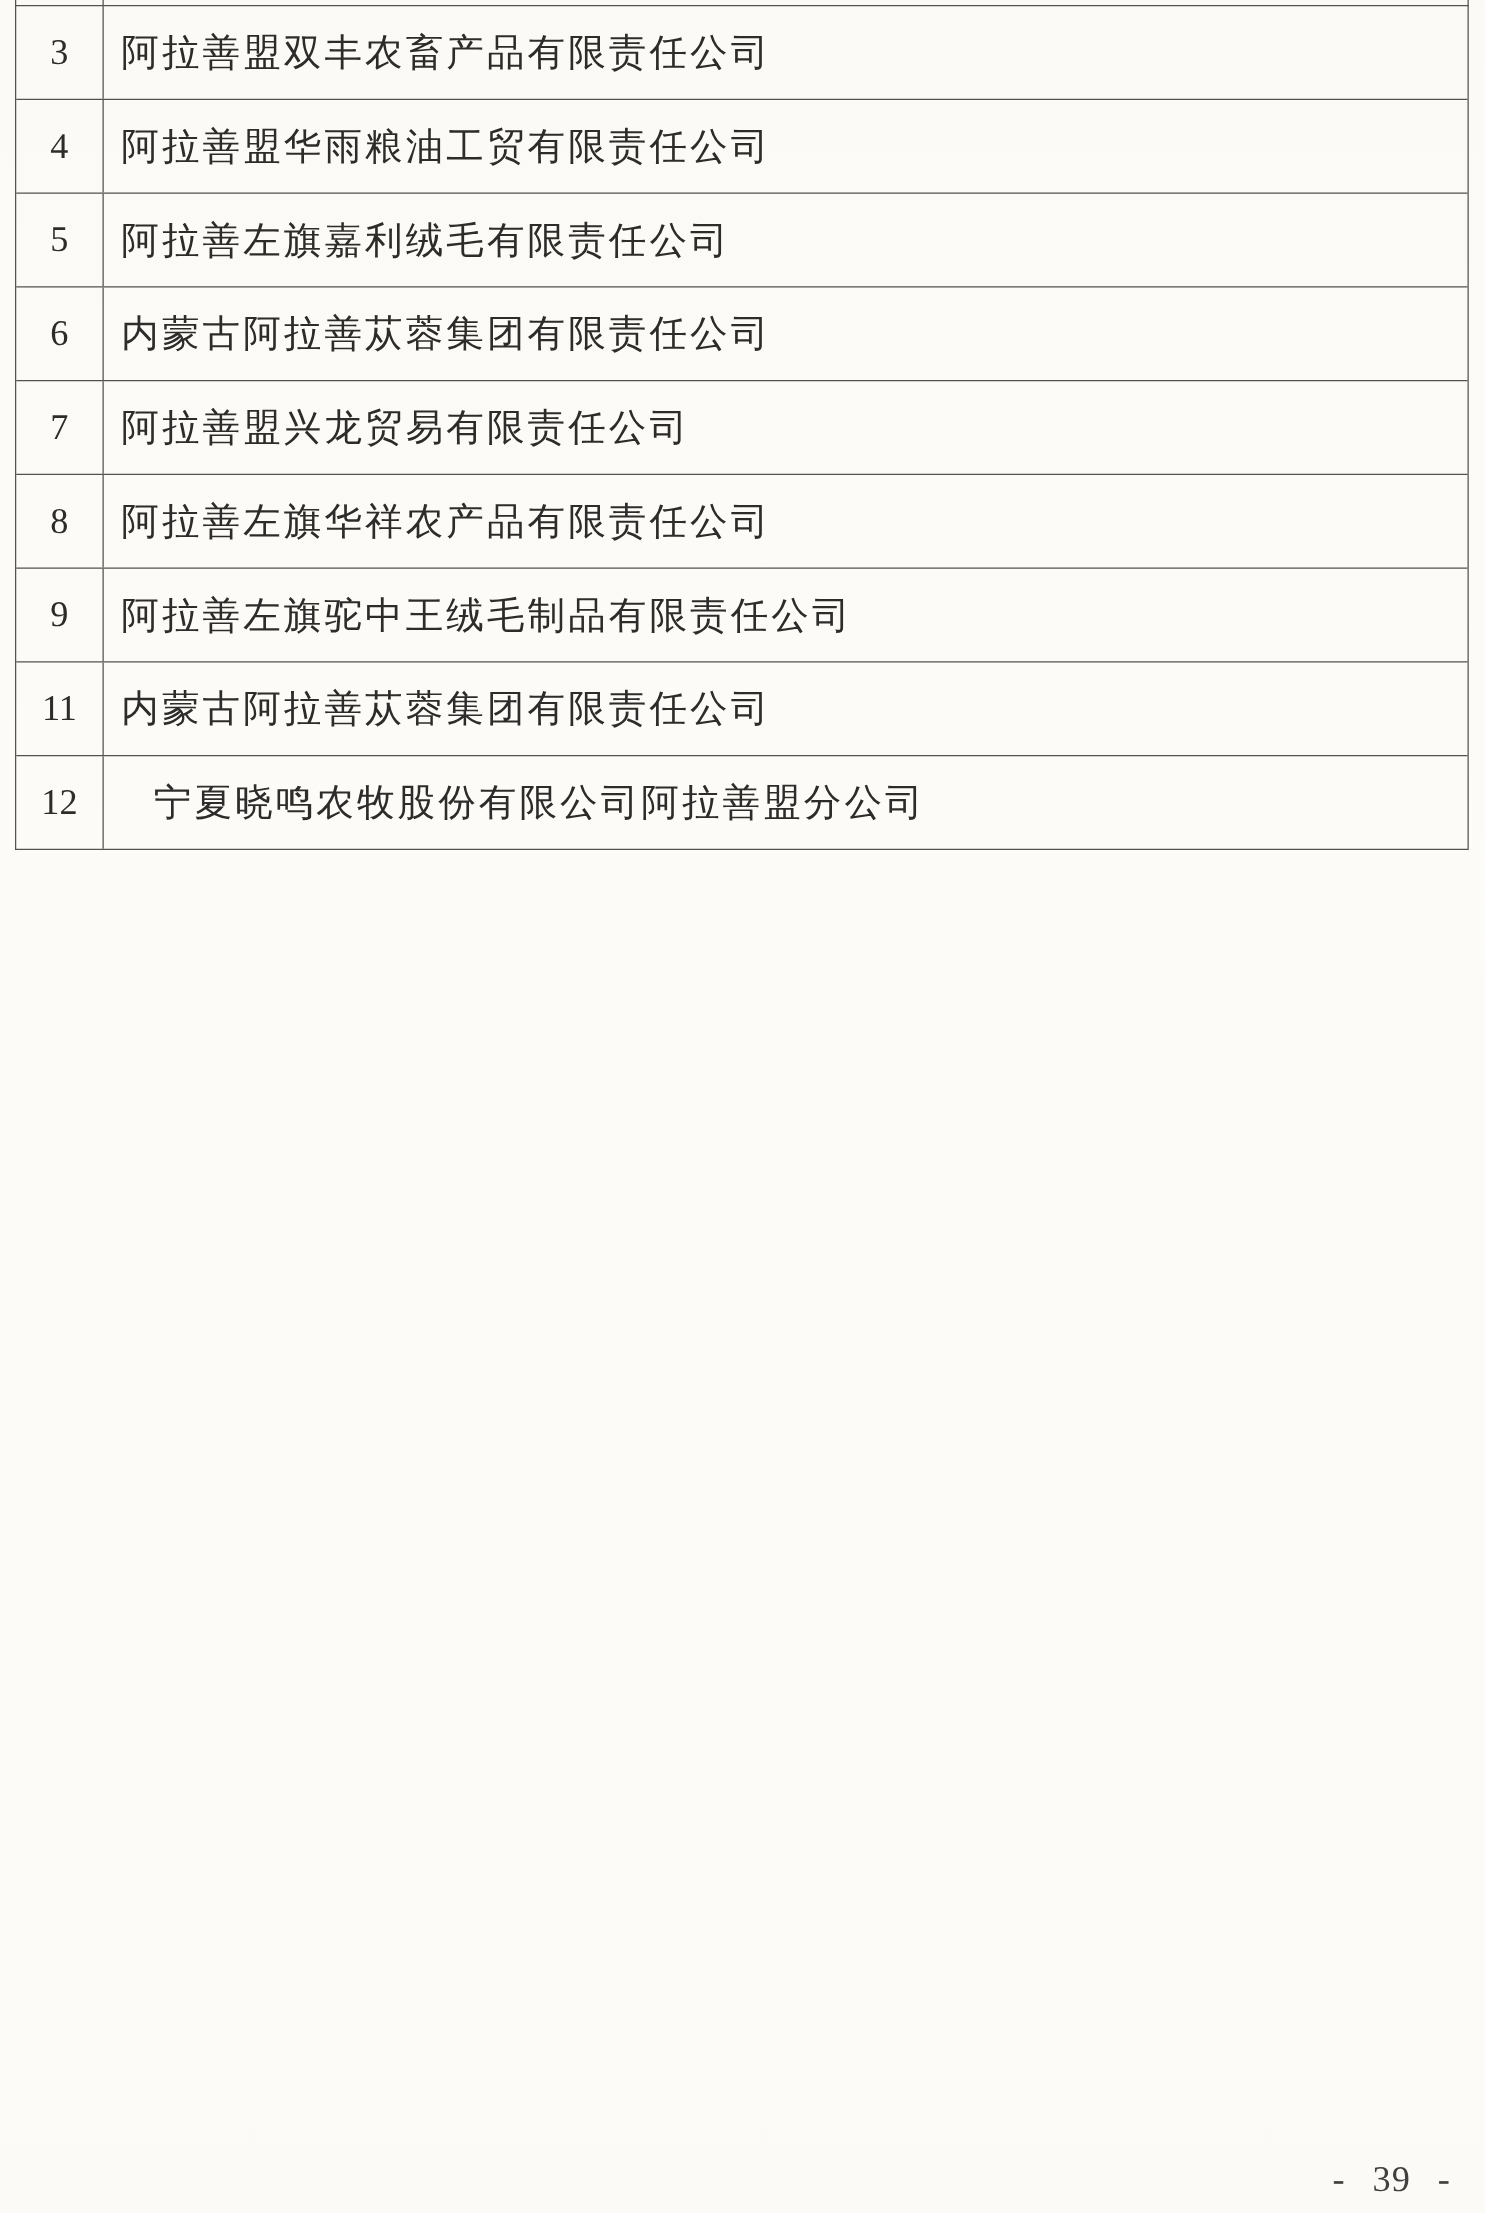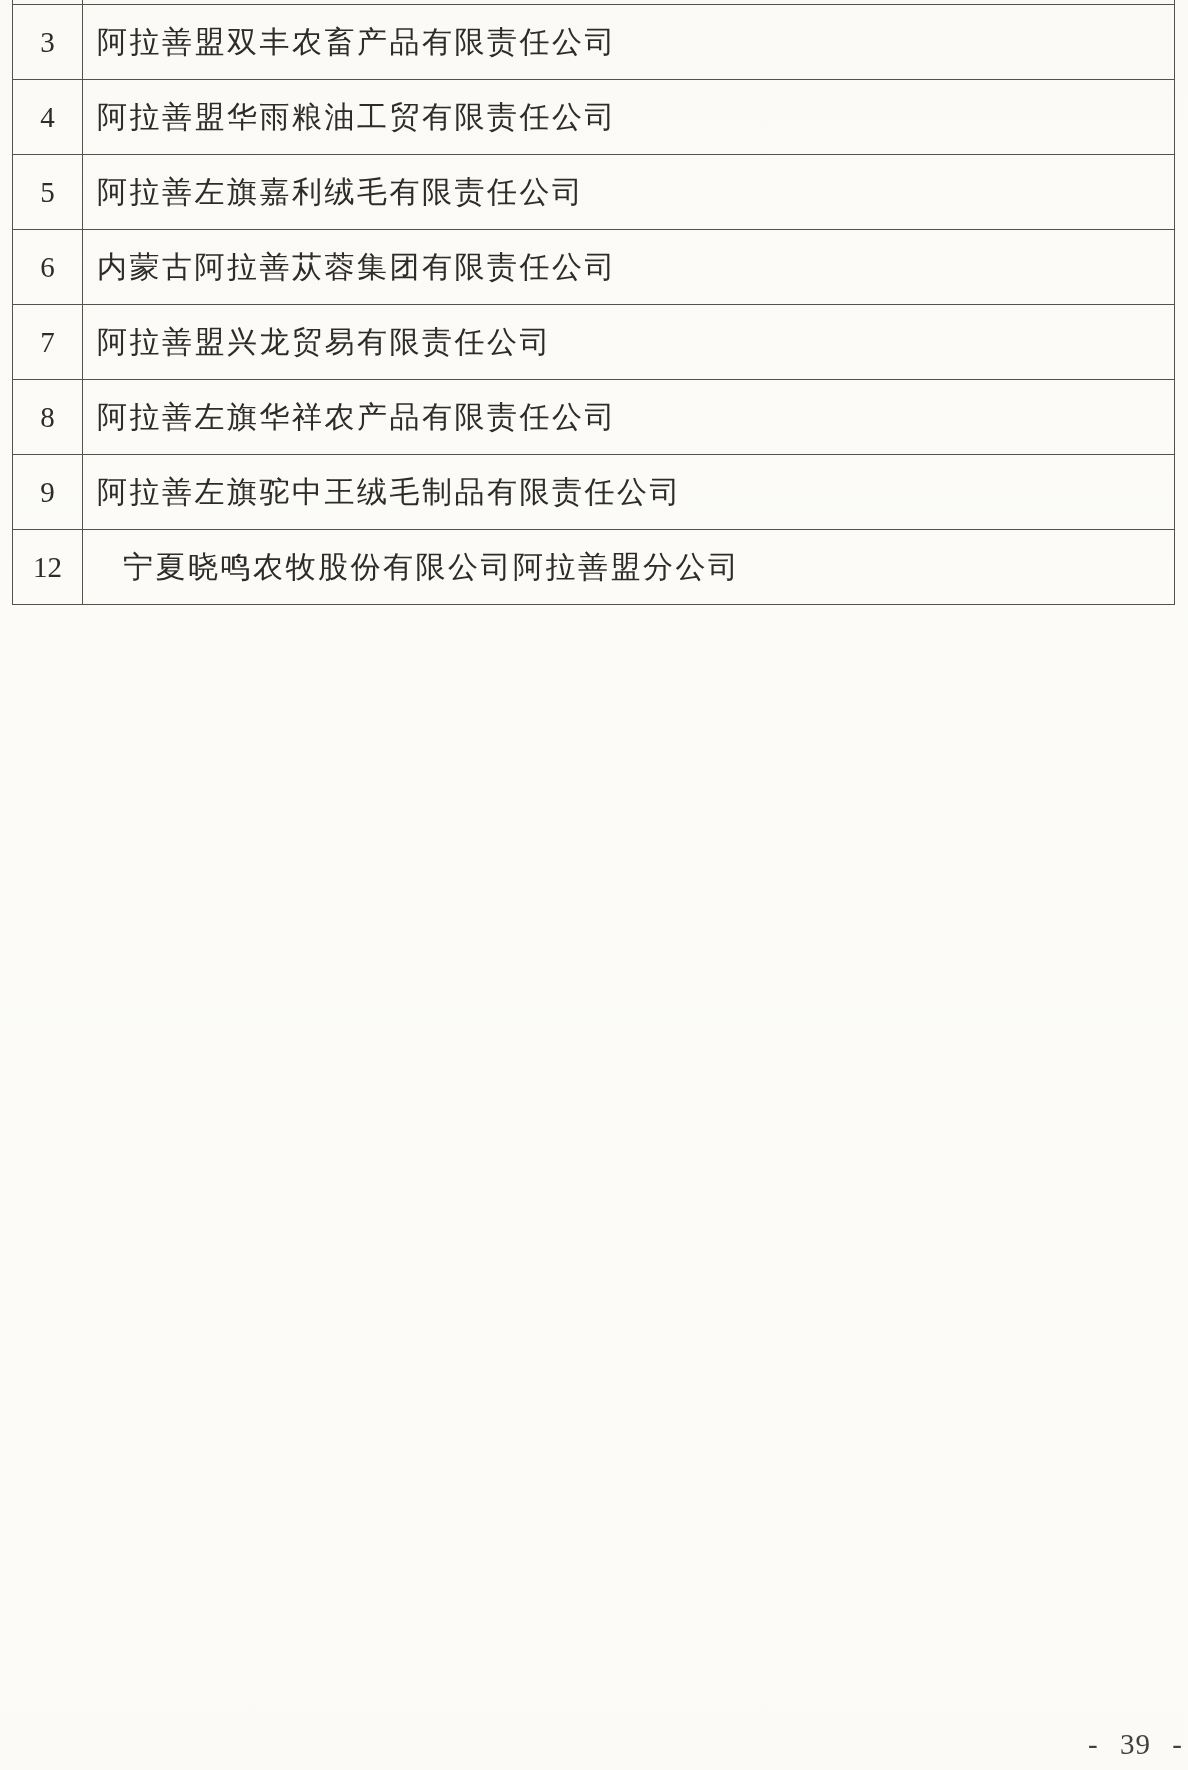--- a/index.html
+++ b/index.html
@@ -70,21 +70,21 @@
     font-size: 30px;
     letter-spacing: 2.5px;
     color: #2e2c2a;
     white-space: nowrap;
     overflow: hidden;
     text-align: center;
   }
 
   .page-number {
     position: absolute;
-    left: 1088px;
+    left: 1066px;
     top: 1728px;
     font-size: 29px;
     color: #434140;
     letter-spacing: 1px;
     word-spacing: 13px;
     white-space: nowrap;
   }
 </style>
 </head>
 <body>
@@ -118,18 +118,22 @@
     </div>
     <div class="row">
       <div class="num-cell">8</div>
       <div class="name-cell">阿拉善左旗华祥农产品有限责任公司</div>
     </div>
     <div class="row">
       <div class="num-cell">9</div>
       <div class="name-cell">阿拉善左旗驼中王绒毛制品有限责任公司</div>
     </div>
     <div class="row">
+      <div class="num-cell">11</div>
+      <div class="name-cell">内蒙古阿拉善苁蓉集团有限责任公司</div>
+    </div>
+    <div class="row">
       <div class="num-cell">12</div>
       <div class="name-cell">宁夏晓鸣农牧股份有限公司阿拉善盟分公司</div>
     </div>
   </div>
 
 <div class="page-number">- 39 -</div>
 
 </body></html>

